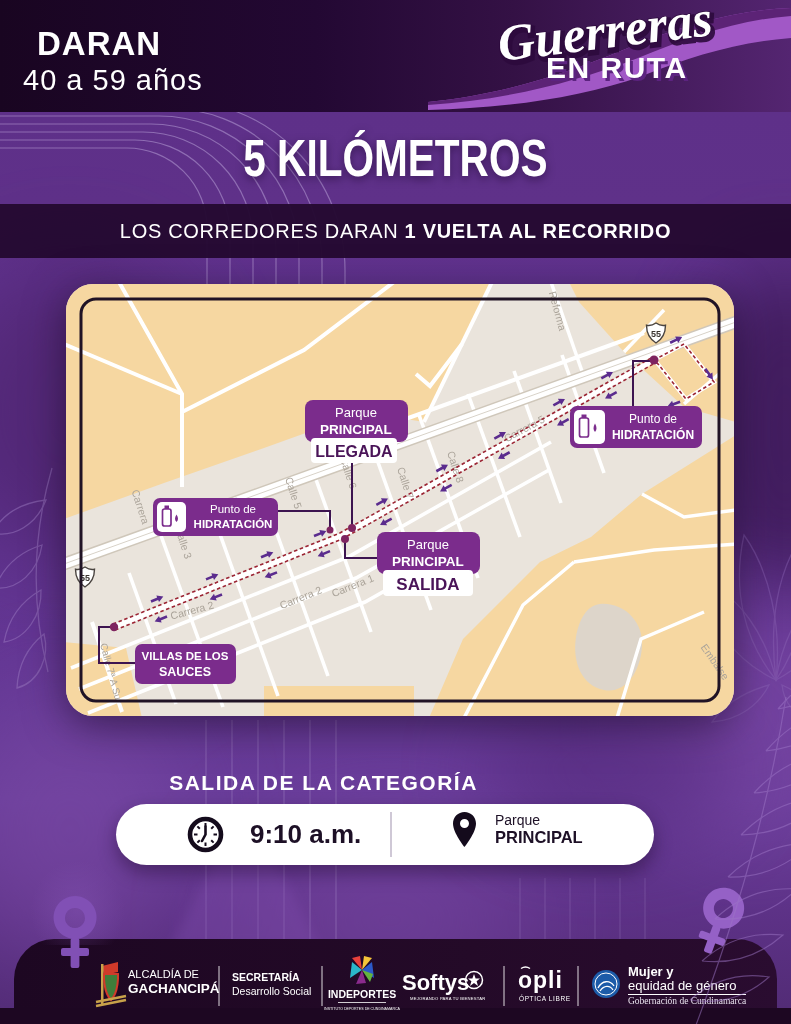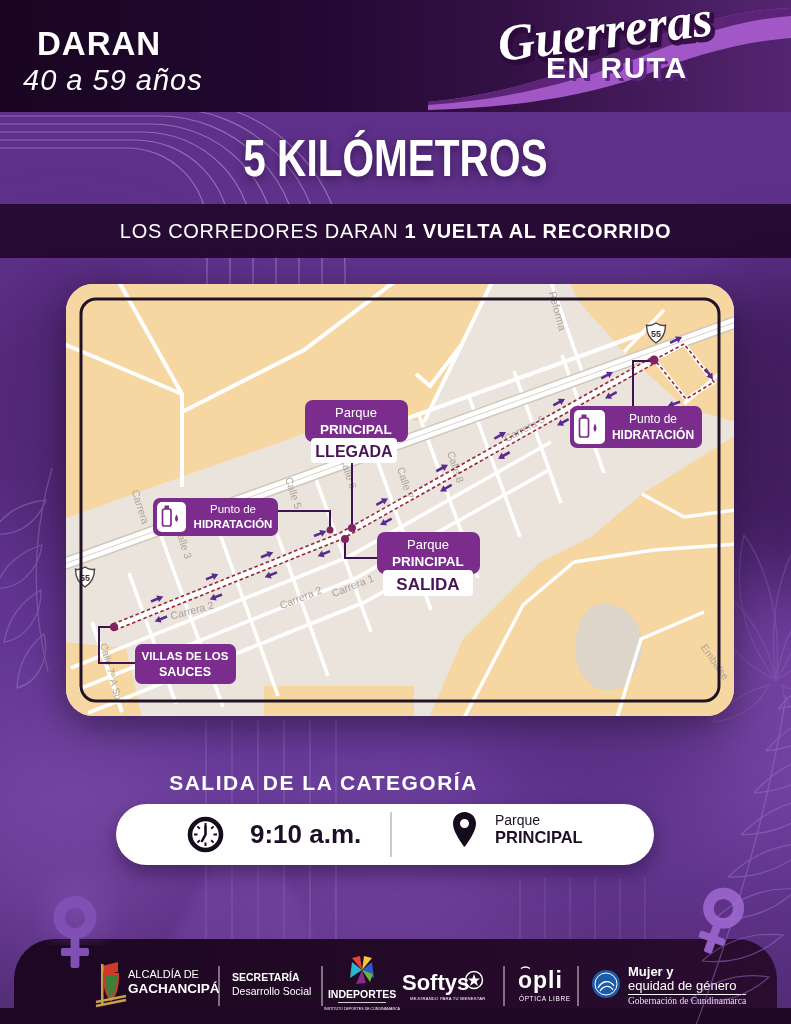--- a/index.html
+++ b/index.html
@@ -55,21 +55,21 @@
 <path d="M 68 255 C 90 265 105 280 112 298 C 86 293 70 275 68 255 Z"></path>
 </g>
 
 <polygon points="245,800 320,948 170,948" fill="#7d4baa" opacity="0.4" filter="blur(6px)"></polygon>
 </svg>
 
 <div class="abs" style="left:0;top:0;width:791px;height:112px;background:linear-gradient(90deg,#190521 0%,#230833 40%,#341145 65%,#542571 100%);"></div>
 
 <div class="abs" style="left:37px;top:25px;font-size:33px;font-weight:800;color:#ffffff;letter-spacing:1px;">DARAN</div>
 
-<div class="abs" style="left:23px;top:64px;font-size:29px;font-style:italic;font-weight:500;color:#ffffff;letter-spacing:1px;">40 a 59 años</div>
+<div class="abs" style="left:23px;top:64px;font-size:29px;font-weight:500;color:#ffffff;letter-spacing:1px;">40 a 59 años</div>
 
 <svg class="abs" style="left:420px;top:0px;" width="371" height="150" viewBox="0 0 371 150">
 
 <path d="M 8 102 C 88 94 150 72 208 48 C 266 24 318 10 371 8 L 371 38 C 318 42 272 56 222 76 C 160 98 86 108 8 110 Z" fill="#a158c6"></path>
 <path d="M 8 102 C 88 94 150 72 208 48 C 266 24 318 10 371 8 L 371 16 C 316 20 268 38 218 58 C 156 82 86 100 8 105 Z" fill="#5c2376"></path>
 
 <text x="189" y="51" transform="rotate(-7 189 51)" text-anchor="middle" font-family="Liberation Serif,serif" font-style="italic" font-weight="bold" font-size="51" fill="#2d0a3d" stroke="#2d0a3d" stroke-width="5" opacity="0.9">Guerreras</text>
 <text x="187" y="48" transform="rotate(-7 187 48)" text-anchor="middle" font-family="Liberation Serif,serif" font-style="italic" font-weight="bold" font-size="51" fill="#ffffff" stroke="#2d0a3d" stroke-width="1.4" paint-order="stroke">Guerreras</text>
 
 <text x="129" y="81" font-family="Liberation Sans,sans-serif" font-weight="800" font-size="30" fill="#5c2380" letter-spacing="1.5">EN RUTA</text>

